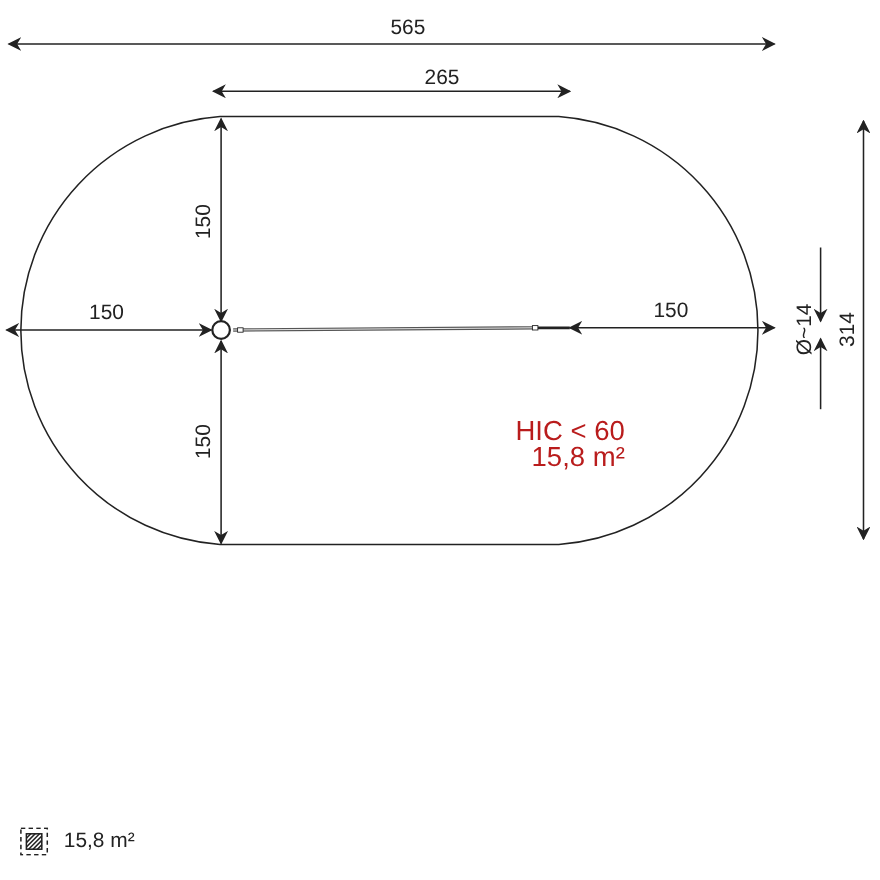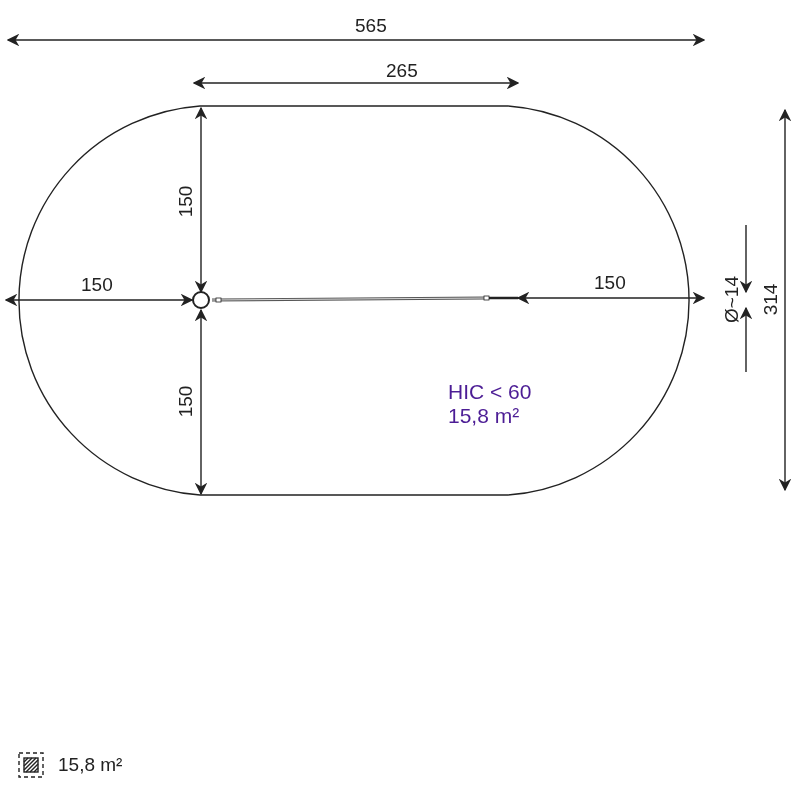--- a/index.html
+++ b/index.html
@@ -1,21 +1,21 @@
 <!DOCTYPE html>
 <html><head>
   <meta charset="utf-8">
   <style>
     html, body { margin: 0; padding: 0; background: #ffffff; }
     body { width: 800px; height: 800px; position: relative; overflow: hidden;
            font-family: "Liberation Sans", "DejaVu Sans", sans-serif; color: #222; }
     svg.drawing { position: absolute; left: 0; top: 0; }
     .lbl { position: absolute; font-size: 19px; color: #222; white-space: nowrap; line-height: 1; }
     .rot { transform: rotate(-90deg); transform-origin: center center; }
-    .center-text { position: absolute; text-align: left; font-size: 21px; line-height: 24px; color: #4c1d95; }
+    .center-text { position: absolute; text-align: right; font-size: 25px; line-height: 24px; color: #b91c1c; }
     .legend { position: absolute; left: 18px; top: 752px; display: flex; align-items: center; gap: 14px; }
     .legend-icon { width: 26px; height: 26px; }
     .legend-text { font-size: 19px; color: #222; }
   </style>
 </head>
 <body>
 
 <svg class="drawing" width="800" height="800" viewBox="0 0 800 800">
   <defs>
     <marker id="arr" viewBox="0 0 10 10" refX="9" refY="5" markerWidth="9" markerHeight="9" orient="auto-start-reverse">

